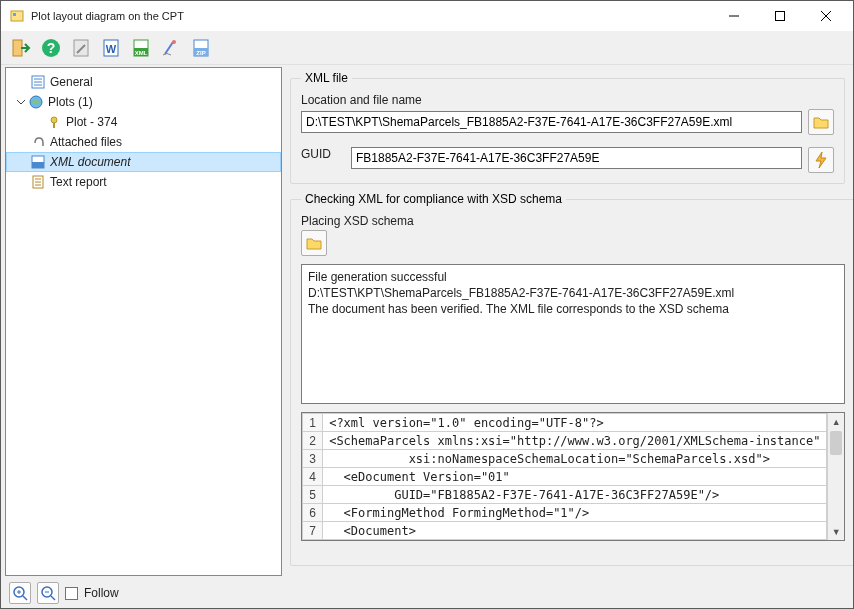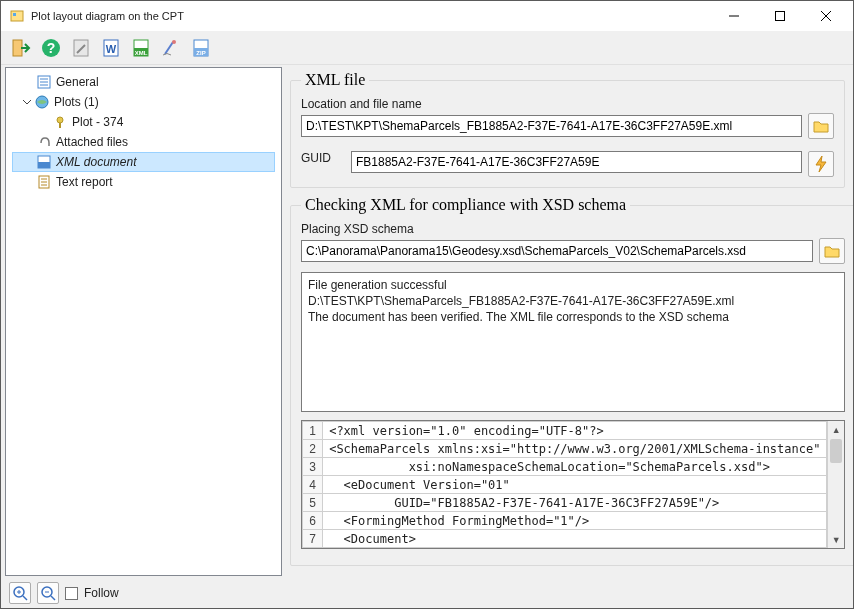--- a/index.html
+++ b/index.html
@@ -10,31 +10,31 @@
   .titlebar .app-icon { width:16px; height:16px; margin-right:6px; display:flex; align-items:center; justify-content:center; }
   .titlebar .title { flex:1; font-size:11px; }
   .winbtn { width:46px; height:30px; display:flex; align-items:center; justify-content:center; }
   
   .toolbar { height:34px; background:#f0f0f0; border-bottom:1px solid #e0e0e0; display:flex; align-items:center; padding:2px 6px; gap:2px; }
   .tbtn { width:28px; height:28px; border:1px solid transparent; display:flex; align-items:center; justify-content:center; border-radius:2px; }
   .tbtn svg { display:block; }
   
   .main { flex:1; display:flex; min-height:0; background:#f0f0f0; }
   
-  .tree-panel { width:277px; background:#fff; border:1px solid #828790; margin:2px 0 2px 4px; overflow:auto; padding:4px 6px; }
+  .tree-panel { width:277px; background:#fff; border:1px solid #828790; margin:2px 0 2px 4px; overflow:auto; padding:4px 0; }
   .tree-row { display:flex; align-items:center; height:20px; padding-left:8px; white-space:nowrap; }
   .tree-row.selected { background:#cce8ff; border:1px solid #99d1ff; padding-left:7px; height:20px;font-style:italic; }
   .tree-row .expander { width:14px; display:inline-flex; align-items:center; justify-content:center; }
   .tree-row .ticon { width:16px; display:inline-flex; align-items:center; justify-content:center; margin-right:4px; }
   .tree-row .label { font-size:12px; }
   .indent { width:16px; display:inline-block; }
   
   .right { flex:1; padding:6px 8px 4px 8px; overflow:hidden; display:flex; flex-direction:column; }
   fieldset.group { border:1px solid #d9d9d9; border-radius:2px; margin:0 0 8px 0; padding:8px 10px 10px 10px; position:relative; }
-  fieldset.group > legend { font-size:16px; padding:0 4px; color:#000;font-family:Liberation Serif, serif; }
+  fieldset.group > legend { font-size:12px; padding:0 4px; color:#000; }
   .field-row { display:flex; align-items:center; gap:6px; }
   .text-input { border:1px solid #7a7a7a; background:#fff; height:22px; padding:1px 4px; font-family:inherit; font-size:12px; flex:1; }
   .icon-btn { width:26px; height:26px; background:#f9f9f9; border:1px solid #adadad; display:flex; align-items:center; justify-content:center; border-radius:2px; }
   .sub-label { font-size:12px; margin-bottom:2px; }
   .guid-row { display:flex; align-items:flex-start; gap:6px; margin-top:12px; }
   .guid-row label { width:44px; }
   .log-box { border:1px solid #7a7a7a; background:#fff; height:140px; padding:4px 6px; font-size:12px; line-height:1.35; overflow:auto; white-space:pre-wrap; margin-top:8px; }
   .xml-grid-wrap { border:1px solid #7a7a7a; background:#fff; margin-top:8px; flex:0 0 auto; display:flex; }
   .xml-grid-wrap table { border-collapse:collapse; width:100%; font-size:12px; }
   .xml-grid-wrap td { border:1px solid #cfcfcf; padding:1px 6px; height:18px; vertical-align:middle; }
@@ -219,21 +219,20 @@
               <path d="M10 1 L4 10 L9 10 L7 17 L14 7 L9 7 Z" fill="#f6b73c" stroke="#c58a1a"></path>
             </svg>
         </div>
       </div>
     </fieldset>
 
     <fieldset class="group" style="flex:1; display:flex; flex-direction:column; min-height:0;">
       <legend>Checking XML for compliance with XSD schema</legend>
       <div class="sub-label">Placing XSD schema</div>
       <div class="field-row">
-        <input class="text-input" type="text" value="C:\Panorama\Panorama15\Geodesy.xsd\SchemaParcels_V02\SchemaParcels.xsd" style="">
         <div class="icon-btn">
           <svg width="18" height="18">
               <path d="M2 5 L7 5 L9 7 L16 7 L16 15 L2 15 Z" fill="#ffd968" stroke="#c59c2c"></path>
             </svg>
         </div>
       </div>
       <div class="log-box">File generation successful
 D:\TEST\KPT\ShemaParcels_FB1885A2-F37E-7641-A17E-36C3FF27A59E.xml
 The document has been verified. The XML file corresponds to the XSD schema</div>
 

